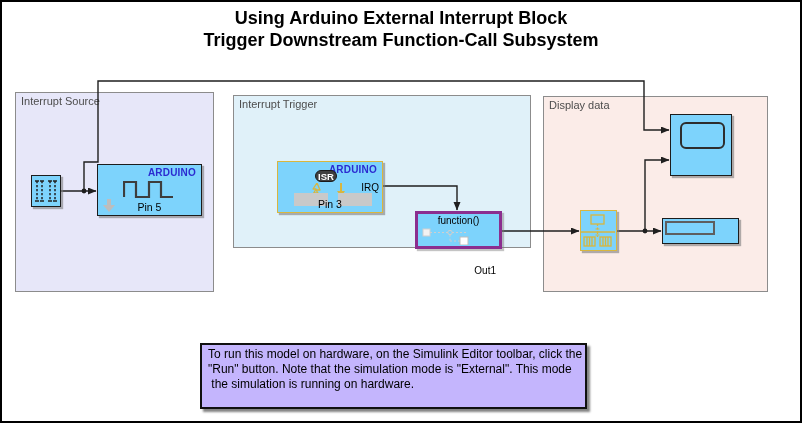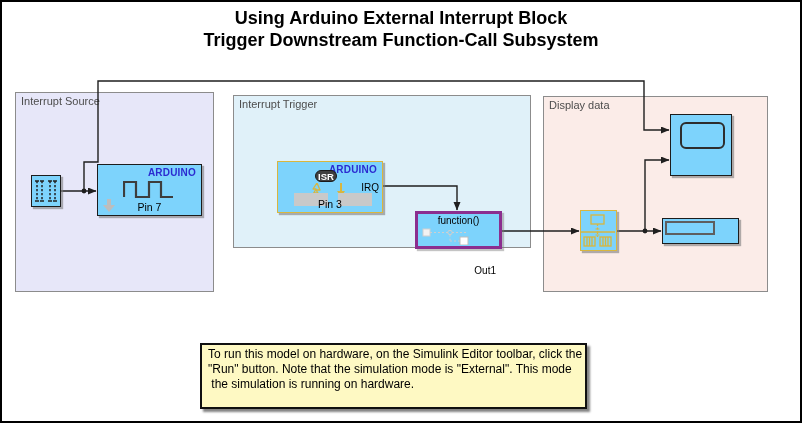--- a/index.html
+++ b/index.html
@@ -47,21 +47,21 @@
   .gray-rect.left { left:16px; } .gray-rect.right { left:60px; }
 
   .icon-abs { position:absolute; }
   .gold-icon { color:var(--gold); }
   .scope-screen { position:absolute; left:9px; top:7px; width:45px; height:27px;
     border:2px solid #2d2d2d; border-radius:6px; box-sizing:border-box; }
   .display-value { position:absolute; left:2px; top:2px; width:50px; height:14px;
     border:2px solid #5e5e5e; box-sizing:border-box; }
 
   .note { position:absolute; left:198px; top:341px; width:387px; height:66px;
-    background:#fef9c3; border:2px solid #101010; box-sizing:border-box; z-index:4;
+    background:#c4b5fd; border:2px solid #101010; box-sizing:border-box; z-index:4;
     box-shadow:3px 3px 2px rgba(80,80,80,0.7); padding:2px 0 0 6px;
     font-size:12px; line-height:15px; color:#000; }
   .note div { white-space:pre; }
 </style>
 </head>
 <body>
 
 <div class="canvas">
 
   <div class="title">
@@ -115,21 +115,21 @@
   </div>
 
   <div class="block block-pin4">
     <span class="arduino-label">ARDUINO</span>
     <svg class="icon-abs" style="left:25px;top:14px" width="52" height="20" viewBox="0 0 52 20">
       <polyline points="1,18 1,3 13,3 13,18 26,18 26,3 38,3 38,18 50,18" fill="none" stroke="#3d3d3d" stroke-width="2.2" stroke-linejoin="miter"></polyline>
     </svg>
     <svg class="icon-abs" style="left:5px;bottom:2px" width="12" height="14" viewBox="0 0 12 14">
       <path d="M4,0 L8,0 L8,6 L12,6 L6,13 L0,6 L4,6 Z" fill="#bdbdbd"></path>
     </svg>
-    <span class="pin-label">Pin 7</span>
+    <span class="pin-label">Pin 5</span>
   </div>
 
   <div class="block block-isr">
     <span class="arduino-label">ARDUINO</span>
     <span class="isr-badge">ISR</span>
     <svg class="icon-abs gold-icon" style="left:33px;top:21px" width="10" height="15" viewBox="0 0 10 15">
       <path d="M6,0 L2,6 L5,6 L1,13 L5,13 L3,10 L7,10 L5,7 L9,7 Z" fill="none" stroke="currentColor" stroke-width="1.3" stroke-linejoin="round"></path>
     </svg>
     <svg class="icon-abs gold-icon" style="left:58px;top:21px" width="10" height="15" viewBox="0 0 10 15">
       <line x1="5" y1="0" x2="5" y2="9" stroke="currentColor" stroke-width="2"></line>

